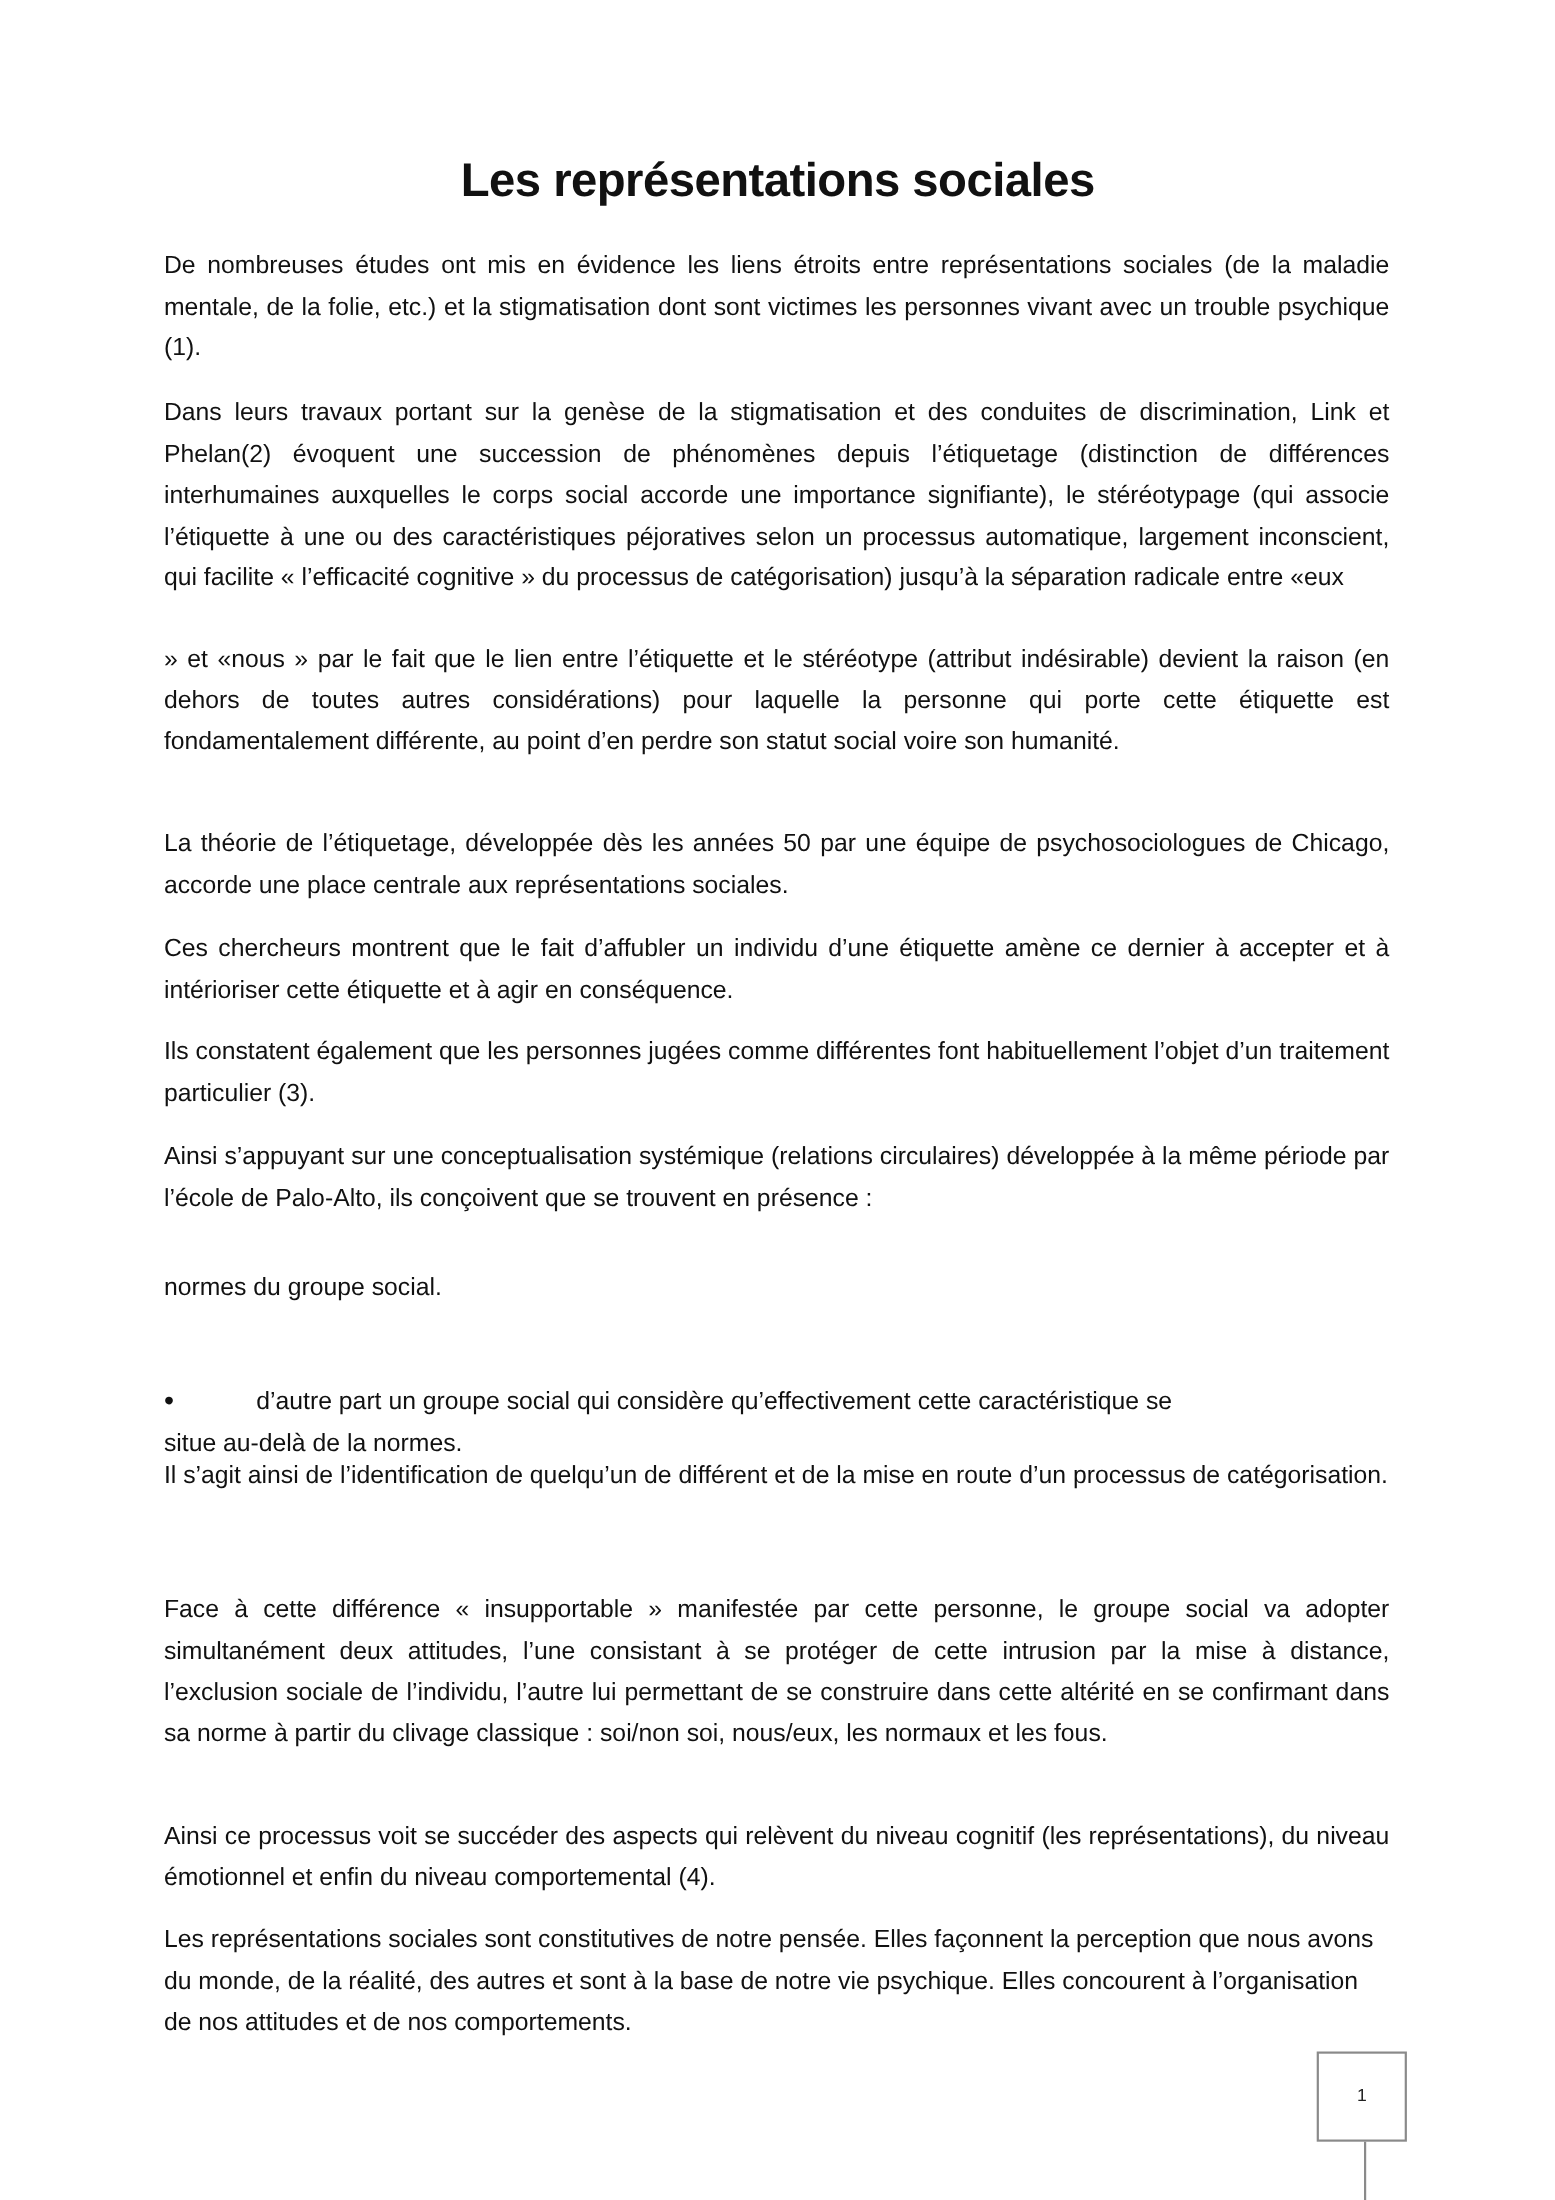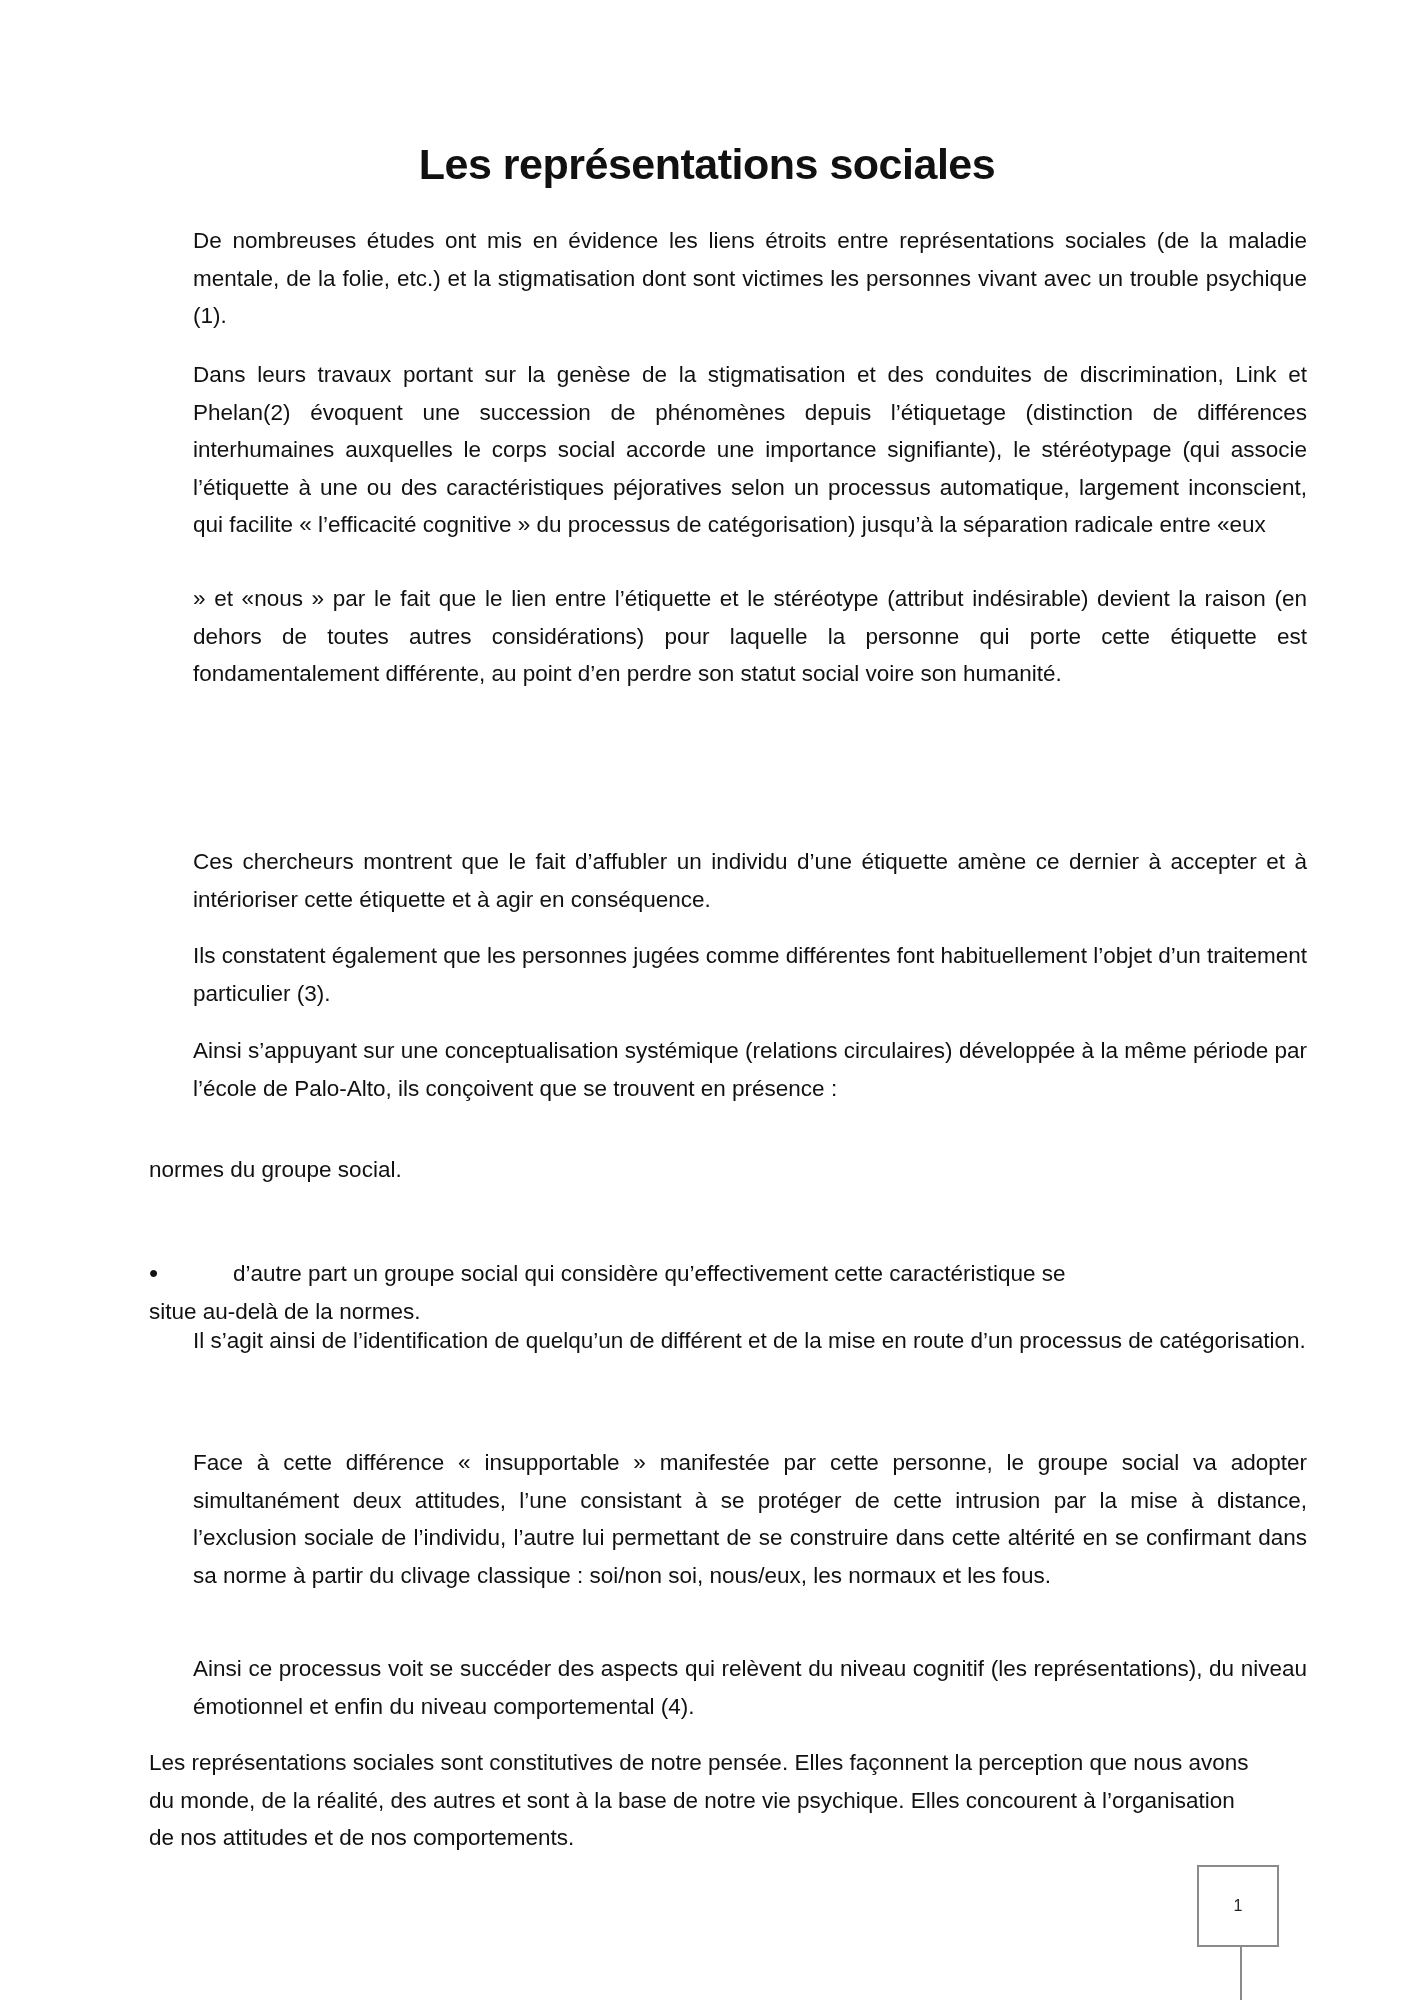--- a/index.html
+++ b/index.html
@@ -12,21 +12,21 @@
   .title {
     position: absolute; left: 0; top: 140px; width: 1414px; text-align: center;
     font-size: 43px; font-weight: bold; letter-spacing: -0.5px; margin: 0;
     font-family: "Liberation Sans", sans-serif;
   }
   .body-text {
     position: absolute; left: 149px; width: 1114px;
     font-size: 22.5px; line-height: 37.5px; margin: 0;
     font-family: "Liberation Sans", sans-serif;
   }
-  .justify { text-align: justify; text-align-last: left; margin-left: 44px; }
+  .justify { text-align: justify; text-align-last: left; }
   .bullet-line {
     position: absolute; left: 149px; width: 1114px;
     font-size: 22.5px; line-height: 37.5px; margin: 0;
   }
   .bullet-dot {
     display: inline-block; width: 84px; font-size: 26px; vertical-align: top;
   }
   .pn-box {
     position: absolute; left: 1197px; top: 1865px; width: 82px; height: 82px;
     border: 2px solid #8a8a8a; box-sizing: border-box;
@@ -39,20 +39,21 @@
 </style>
 </head>
 <body>
 
 <div class="page">
   <h1 class="title">Les représentations sociales</h1>
 
   <p class="body-text justify" style="top:222px;">De nombreuses études ont mis en évidence les liens étroits entre représentations sociales (de la maladie mentale, de la folie, etc.) et la stigmatisation dont sont victimes les personnes vivant avec un trouble psychique (1).</p>
   <p class="body-text justify" style="top:356px;">Dans leurs travaux portant sur la genèse de la stigmatisation et des conduites de discrimination, Link et Phelan(2) évoquent une succession de phénomènes depuis l’étiquetage (distinction de différences interhumaines auxquelles le corps social accorde une importance signifiante), le stéréotypage (qui associe l’étiquette à une ou des caractéristiques péjoratives selon un processus automatique, largement inconscient, qui facilite « l’efficacité cognitive » du processus de catégorisation) jusqu’à la séparation radicale entre «eux</p>
   <p class="body-text justify" style="top:580px;">» et «nous » par le fait que le lien entre l’étiquette et le stéréotype (attribut indésirable) devient la raison (en dehors de toutes autres considérations) pour laquelle la personne qui porte cette étiquette est fondamentalement différente, au point d’en perdre son statut social voire son humanité.</p>
+  <p class="body-text justify" style="top:748px;">La théorie de l’étiquetage, développée dès les années 50 par une équipe de psychosociologues de Chicago, accorde une place centrale aux représentations sociales.</p>
   <p class="body-text justify" style="top:843px;">Ces chercheurs montrent que le fait d’affubler un individu d’une étiquette amène ce dernier à accepter et à intérioriser cette étiquette et à agir en conséquence.</p>
   <p class="body-text justify" style="top:937px;">Ils constatent également que les personnes jugées comme différentes font habituellement l’objet d’un traitement particulier (3).</p>
   <p class="body-text justify" style="top:1032px;">Ainsi s’appuyant sur une conceptualisation systémique (relations circulaires) développée à la même période par l’école de Palo-Alto, ils conçoivent que se trouvent en présence :</p>
 
   <div class="bullet-line" style="top:1151px;">
     <div>normes du groupe social.</div>
   </div>
 
   <div class="bullet-line" style="top:1255px;">
     <div><span class="bullet-dot">•</span><span>d’autre part un groupe social qui considère qu’effectivement cette caractéristique se</span></div>

